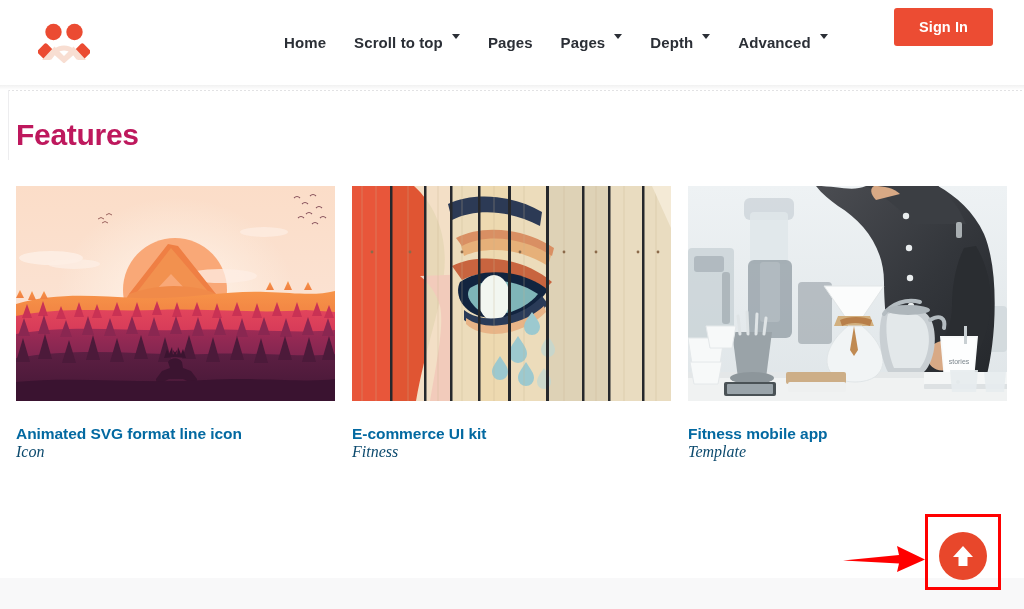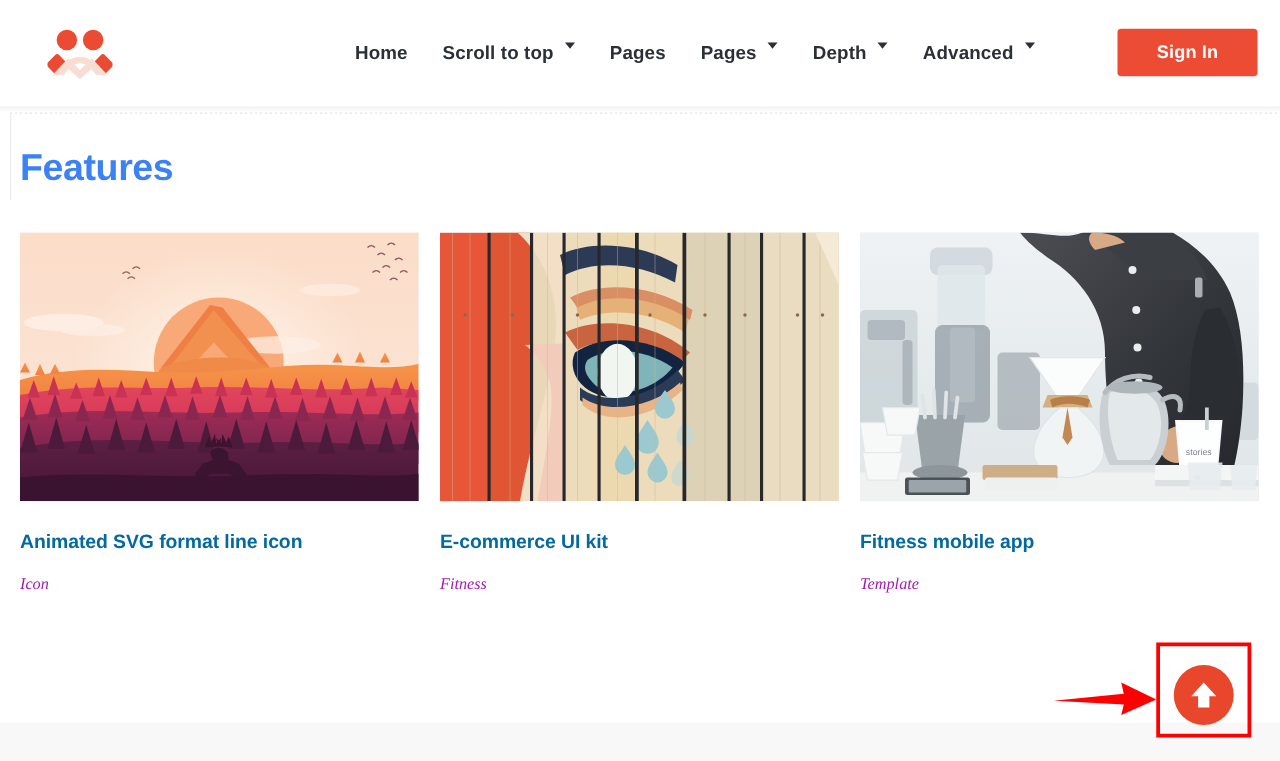--- a/index.html
+++ b/index.html
@@ -77,22 +77,22 @@
     margin-left: 9px;
     width: 0; height: 0;
     border-left: 4.5px solid transparent;
     border-right: 4.5px solid transparent;
     border-top: 5px solid #2b2f36;
   }
 
   .signin-btn {
     position: absolute;
     left: 894px;
-    top: 23px;
-    width: 112px;
+    top: 8px;
+    width: 99px;
     height: 38px;
     background: #ec4c33;
     color: #ffffff;
     border: none;
     border-radius: 3px;
     font-family: "Liberation Sans", sans-serif;
     font-size: 14.5px;
     font-weight: 600;
     cursor: pointer;
     display: flex;
@@ -123,21 +123,21 @@
     height: 70px;
     background: #ededef;
   }
 
   .page-title {
     position: absolute;
     left: 16px;
     top: 28px;
     font-size: 30px;
     font-weight: 700;
-    color: #3b82f6;
+    color: #be185d;
     letter-spacing: -0.3px;
   }
 
   
   .cards {
     position: absolute;
     top: 96px;
     left: 16px;
     width: 992px;
     display: flex;
@@ -153,25 +153,25 @@
   }
   .card-media svg { display: block; width: 319px; height: 215px; }
   .card-title {
     margin-top: 24px;
     font-size: 15.5px;
     font-weight: 700;
     color: #0369a1;
     letter-spacing: -0.05px;
   }
   .card-sub {
-    margin-top: 16px;
+    margin-top: 0;
     font-family: "Liberation Serif", serif;
     font-style: italic;
-    font-size: 13px;
-    color: #a21caf;
+    font-size: 16px;
+    color: #0c4a6e;
   }
 
   
   .footer-band {
     position: absolute;
     left: 0; top: 578px;
     width: 1024px;
     height: 31px;
     background: #f8f8f9;
   }

